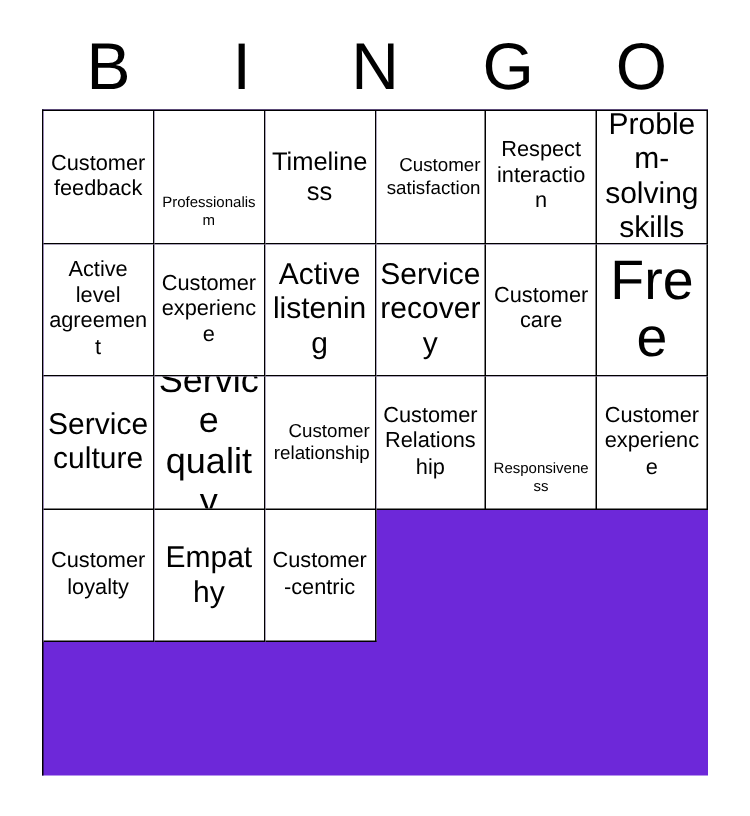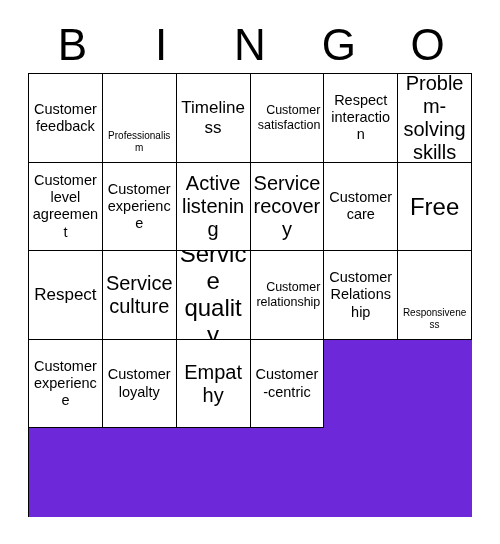--- a/index.html
+++ b/index.html
@@ -77,21 +77,21 @@
     overflow-wrap: break-word;
     hyphens: manual;
   }
   
   .fs-xs  .txt { font-size: 10px;  line-height: 1.15; margin-top: 48px; }
   .fs-sm  .txt { font-size: 12.5px; line-height: 1.18; text-align: right; }
   .fs-md  .txt { font-size: 14.5px; line-height: 1.18; }
   .fs-lg  .txt { font-size: 17px;  line-height: 1.16; }
   .fs-xl  .txt { font-size: 20px;  line-height: 1.14; }
   .fs-2xl .txt { font-size: 24px;  line-height: 1.12; }
-  .fs-free .txt { font-size: 24px; line-height: 1.05; }
+  .fs-free .txt { font-size: 37px; line-height: 1.05; }
 </style>
 </head>
 <body>
 
 <div id="card">
 
   <div id="header">
     <div class="header-cell">B</div>
     <div class="header-cell">I</div>
     <div class="header-cell">N</div>
@@ -114,40 +114,37 @@
         <span class="txt">Customer satisfaction</span>
       </div>
     <div class="cell fs-md">
         <span class="txt">Respect interaction</span>
       </div>
 
     <div class="cell fs-xl">
         <span class="txt">Problem-solving skills</span>
       </div>
     <div class="cell fs-md">
-        <span class="txt">Customer level agreement</span>
+        <span class="txt">Active level agreement</span>
       </div>
     <div class="cell fs-md">
         <span class="txt">Customer experience</span>
       </div>
     <div class="cell fs-xl">
         <span class="txt">Active listening</span>
       </div>
     <div class="cell fs-xl">
         <span class="txt">Service recovery</span>
       </div>
 
     <div class="cell fs-md">
         <span class="txt">Customer care</span>
       </div>
     <div class="cell fs-free">
         <span class="txt">Free</span>
-      </div>
-    <div class="cell fs-lg">
-        <span class="txt">Respect</span>
       </div>
     <div class="cell fs-xl">
         <span class="txt">Service culture</span>
       </div>
 
     <div class="cell fs-2xl">
         <span class="txt">Service quality</span>
       </div>
     <div class="cell fs-sm">
         <span class="txt">Customer relationship</span>

